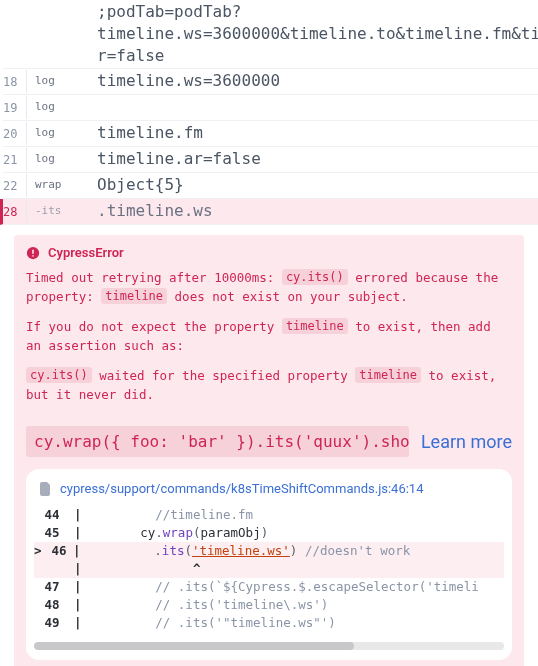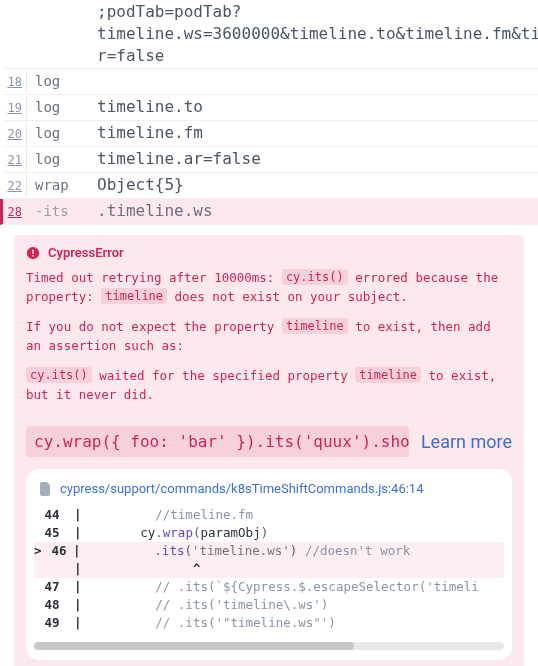--- a/index.html
+++ b/index.html
@@ -18,33 +18,32 @@
     display: flex;
     align-items: flex-start;
     border-bottom: 1px solid #eef0f3;
     min-height: 24px;
     line-height: 22px;
     padding: 1px 0;
   }
   .row .gutter {
     width: 24px;
     flex: 0 0 24px;
-    text-align: right;
+    text-align: left;
     color: #8a94a6;
     font-size: 12px;
     padding-right: 4px;
     border-right: 1px solid #e6e9ed;
     padding-top: 1px;
-    text-decoration: underline;
   }
   .row .cmd {
     flex: 0 0 64px;
     color: #6b7280;
     padding-left: 8px;
-    font-size: 14px;
+    font-size: 11px;
   }
   .row .msg { flex: 1 1 auto; padding-left: 6px; color: #4b5563; overflow: hidden; }
   .row .gutter, .row .cmd { font-family: ui-monospace, SFMono-Regular, Menlo, Consolas, monospace; }
   .row.pre-row .gutter { visibility: hidden; }
   .row.pre-row .cmd { visibility: hidden; }
   .row.pre-row { border-bottom: 1px solid #eef0f3; background:#fff; }
   .row.pre-row .msg { color:#4b5563; white-space: pre; }
   .row.fail {
     background: #fde8ed;
     border-left: 3px solid #cf2554;
@@ -132,21 +131,21 @@
     font-size: 12.5px;
     color: #444;
     white-space: pre;
     overflow-x: auto;
   }
   .codeframe pre .ln-col { display:inline-block; width:40px; text-align:center; color:#2b2f36; padding-right: 4px; font-weight:700; }
   .codeframe pre .pipe { color:#2b2f36; font-weight:600; padding-right: 6px; }
   .codeframe pre .hl-line { background:#fdeef2; display:block; }
   .codeframe pre .caret { color:#2b2f36; font-weight:600; }
   .codeframe pre .t-key { color:#6f42c1; }
-  .codeframe pre .t-str { color:#737373; }
+  .codeframe pre .t-str { color:#c2410c;text-decoration:underline; }
   .codeframe pre .t-punc { color:#5a6069; }
   .codeframe pre .t-cmt { color:#8a94a6; }
   .codeframe pre .t-ident { color:#2b2f36; }
   .codeframe .scrollbar {
     height:8px;
     background:#e8e8e8;
     border-radius:4px;
     margin-top:10px;
     position:relative;
     overflow:hidden;
@@ -174,25 +173,25 @@
     <span class="cmd">cmd</span>
     <span class="msg mono">;podTab=podTab?
 timeline.ws=3600000&amp;timeline.to&amp;timeline.fm&amp;timeline.a
 r=false</span>
   </div>
 </div>
 <div id="log-rows" class="log-rows">
     <div class="row">
       <span class="gutter">18</span>
       <span class="cmd">log</span>
+      <span class="msg mono">timeline.ws=3600000</span>
     </div>
     <div class="row">
       <span class="gutter">19</span>
       <span class="cmd">log</span>
-      <span class="msg mono">timeline.to</span>
     </div>
     <div class="row">
       <span class="gutter">20</span>
       <span class="cmd">log</span>
       <span class="msg mono">timeline.fm</span>
     </div>
     <div class="row">
       <span class="gutter">21</span>
       <span class="cmd">log</span>
       <span class="msg mono">timeline.ar=false</span>

